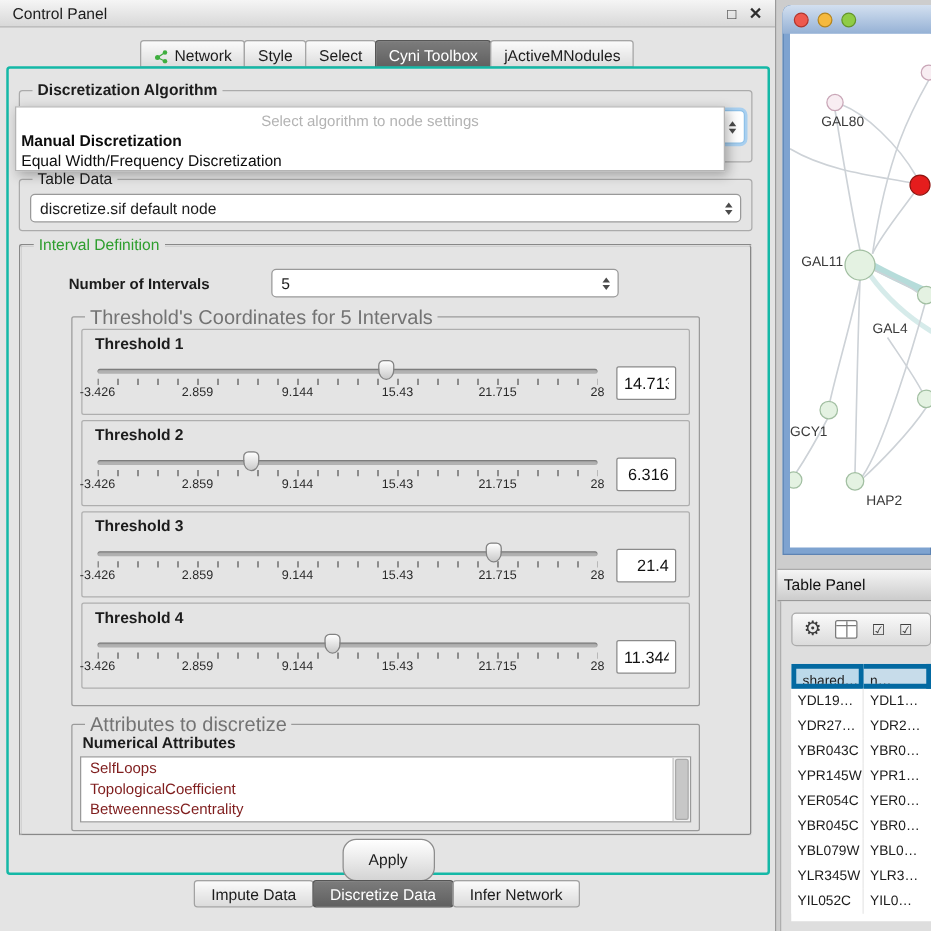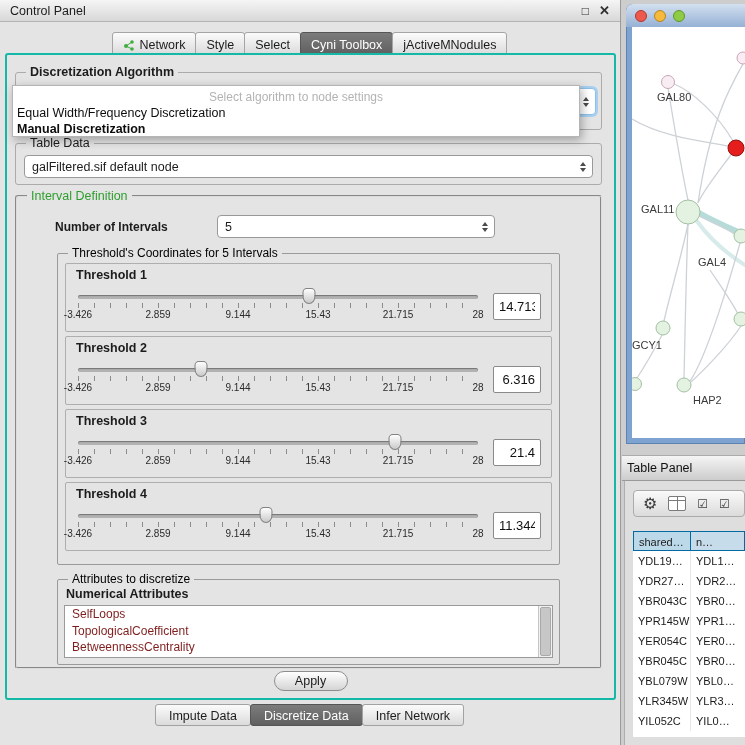--- a/index.html
+++ b/index.html
@@ -17,21 +17,21 @@
   .tab{height:22px;box-sizing:border-box;padding:4px 10px 0;font-size:12.5px;color:#1c1c1c;background:linear-gradient(#fbfbfb,#dddddd);border:1px solid #a5a5a5;margin-left:-1px;display:flex;align-items:center;gap:5px;border-radius:3px 3px 0 0;white-space:nowrap;}
   .tab.selected{background:linear-gradient(#7c7c7c,#616161);color:#ffffff;border-color:#565656;}
   .net-icon{width:12px;height:12px;display:block;}
 
   .main-panel{position:absolute;left:5px;top:53px;width:611px;height:647px;background:#e4e4e4;border:2px solid #14b8a6;border-radius:3px;box-sizing:border-box;}
 
   .group{position:absolute;border:1px solid #ababab;border-radius:3px;box-sizing:border-box;}
   .gtitle{position:absolute;top:-8px;left:10px;background:#e4e4e4;padding:0 4px;font-size:12.5px;color:#1c1c1c;white-space:nowrap;}
   .gtitle.bold{font-weight:bold;}
   .gtitle.green{color:#2e9e2e;}
-  .gtitle.blue{color:#000000;font-size:12px;}
+  .gtitle.blue{color:#737373;font-size:16px;}
 
   .combo{position:absolute;background:#fff;border:1px solid #999;border-radius:4px;box-sizing:border-box;font-size:12.5px;color:#1c1c1c;}
   .combo .ctext{position:absolute;left:7px;top:0;bottom:0;display:flex;align-items:center;white-space:nowrap;}
   .stepper{position:absolute;right:6px;top:50%;transform:translateY(-50%);display:flex;flex-direction:column;gap:2px;}
   .stepper i{display:block;width:0;height:0;border-left:3.5px solid transparent;border-right:3.5px solid transparent;}
   .stepper i.up{border-bottom:4px solid #4b4b4b;}
   .stepper i.down{border-top:4px solid #4b4b4b;}
 
   
   .algo-group{left:8px;top:17px;right:12px;height:58px;}
@@ -72,21 +72,21 @@
   .th-value{width:48px;height:27px;box-sizing:border-box;border:1px solid #8a8a8a;border-radius:2px;background:#fff;font-family:"Liberation Sans",sans-serif;font-size:13px;color:#111;text-align:right;padding:0 5px;}
 
   
   .attr-group{position:absolute;left:40px;top:382px;right:40px;height:86px;border:1px solid #9a9a9a;border-radius:2px;box-sizing:border-box;}
   .attr-title{position:absolute;left:8px;top:7px;font-size:12.5px;font-weight:bold;color:#1c1c1c;}
   .listbox{position:absolute;left:6px;right:6px;top:25px;bottom:6px;background:#fff;border:1px solid #9a9a9a;overflow:hidden;box-sizing:border-box;}
   .list-item{height:16.5px;line-height:16.5px;padding-left:7px;font-size:12px;color:#7f1d1d;white-space:nowrap;}
   .vscroll{position:absolute;right:0;top:0;bottom:0;width:14px;background:#f1f1f1;border-left:1px solid #c6c6c6;box-sizing:border-box;}
   .vthumb{position:absolute;left:1px;right:1px;top:1px;bottom:1px;background:#c7c7c7;border:1px solid #a9a9a9;border-radius:2px;}
 
-  .apply-btn{position:absolute;left:50%;transform:translateX(-50%);top:616px;width:74px;height:20px;border-radius:11px;background:linear-gradient(#ffffff,#d4d4d4);border:1px solid #8d8d8d;font-family:"Liberation Sans",sans-serif;font-size:12.5px;color:#1c1c1c;padding:0;}
+  .apply-btn{position:absolute;left:50%;transform:translateX(-50%);top:616px;width:74px;height:34px;border-radius:11px;background:linear-gradient(#ffffff,#d4d4d4);border:1px solid #8d8d8d;font-family:"Liberation Sans",sans-serif;font-size:12.5px;color:#1c1c1c;padding:0;}
 
   .bottom-tabs{position:absolute;left:0;right:0;top:704px;display:flex;justify-content:center;}
   .btab{height:22px;box-sizing:border-box;padding:4px 13px 0;font-size:12.5px;color:#1c1c1c;background:linear-gradient(#fbfbfb,#dbdbdb);border:1px solid #a2a2a2;margin-left:-1px;border-radius:3px;white-space:nowrap;}
   .btab.selected{background:linear-gradient(#7c7c7c,#606060);color:#fff;border-color:#555;}
 
   
   .right-area{position:absolute;left:622px;top:0;width:123px;height:745px;background:#cdcdcd;}
   .net-window{position:absolute;left:4px;top:4px;width:119px;height:440px;border-radius:7px 7px 0 0;background:#7ea3d0;box-shadow:inset 0 0 0 1px #5d83b3;}
   .net-titlebar{position:absolute;left:0;top:0;right:0;height:23px;border-radius:7px 0 0 0;background:linear-gradient(#d3e0f0,#95b1d5);display:flex;align-items:center;gap:7px;padding-left:9px;}
   .light{width:12px;height:12px;border-radius:50%;box-sizing:border-box;}
@@ -104,21 +104,21 @@
   .table-panel-header{position:absolute;left:0;top:455px;width:123px;height:26px;background:linear-gradient(#f5f5f5,#cccccc);border-top:1px solid #ababab;border-bottom:1px solid #999;box-sizing:border-box;display:flex;align-items:center;padding-left:5px;font-size:12.5px;color:#111;}
   .table-panel-body{position:absolute;left:2px;top:481px;width:121px;bottom:0;background:#dedede;border-left:1px solid #aeaeae;box-sizing:border-box;}
   .tp-toolbar{position:absolute;left:8px;top:9px;right:0;height:27px;border:1px solid #ababab;border-radius:4px;background:linear-gradient(#fafafa,#dbdbdb);display:flex;align-items:center;gap:11px;padding-left:9px;box-sizing:border-box;}
   .gear-icon{font-size:16px;color:#3b3b3b;line-height:1;}
   .cols-icon{width:16px;height:13px;background:#fff;border:1px solid #7a7a7a;border-radius:2px;position:relative;flex:none;}
   .cols-icon::before{content:"";position:absolute;left:50%;top:0;bottom:0;width:1px;background:#7a7a7a;}
   .cols-icon::after{content:"";position:absolute;left:0;right:0;top:3px;height:1px;background:#7a7a7a;}
   .chk-icon{font-size:12px;color:#3f3f3f;line-height:1;}
   .tp-table{position:absolute;left:8px;top:50px;right:0;bottom:8px;background:#fff;overflow:hidden;}
   .tp-hrow{display:flex;height:20px;}
-  .tp-h{box-sizing:border-box;border:1px solid #0369a1;padding:4px 0 0 5px;font-size:11px;color:#1d1d1d;white-space:nowrap;overflow:hidden;}
+  .tp-h{box-sizing:border-box;border:4px solid #0369a1;padding:4px 0 0 5px;font-size:11px;color:#1d1d1d;white-space:nowrap;overflow:hidden;}
   .tp-h1{width:58px;background:#bcd9ea;}
   .tp-h2{flex:1;border-left:none;background:#c7dcea;}
   .tp-row{display:flex;height:20px;background:#fff;}
   .tp-c{box-sizing:border-box;padding:4px 0 0 5px;font-size:11px;color:#1b1b1b;white-space:nowrap;overflow:hidden;}
   .tp-c1{width:58px;border-right:1px solid #e7e7e7;}
   .tp-c2{flex:1;}
 </style>
 </head>
 <body>
 
@@ -165,28 +165,28 @@
         <div class="combo algo-combo">
           <span class="stepper">
               <i class="up"></i>
               <i class="down"></i>
             </span>
         </div>
       </div>
 
       <div class="popup">
         <div class="pp-placeholder">Select algorithm to node settings</div>
+        <div class="pp-item bold">Manual Discretization</div>
         <div class="pp-item">Equal Width/Frequency Discretization</div>
-        <div class="pp-item bold">Manual Discretization</div>
       </div>
 
       <div class="group tdata-group">
         <span class="gtitle">Table Data</span>
         <div class="combo tdata-combo">
-          <span class="ctext">galFiltered.sif default node</span>
+          <span class="ctext">discretize.sif default node</span>
           <span class="stepper">
               <i class="up"></i>
               <i class="down"></i>
             </span>
         </div>
       </div>
 
       <div class="group interval-group">
         <span class="gtitle green">Interval Definition</span>
         <span class="num-label">Number of Intervals</span>

